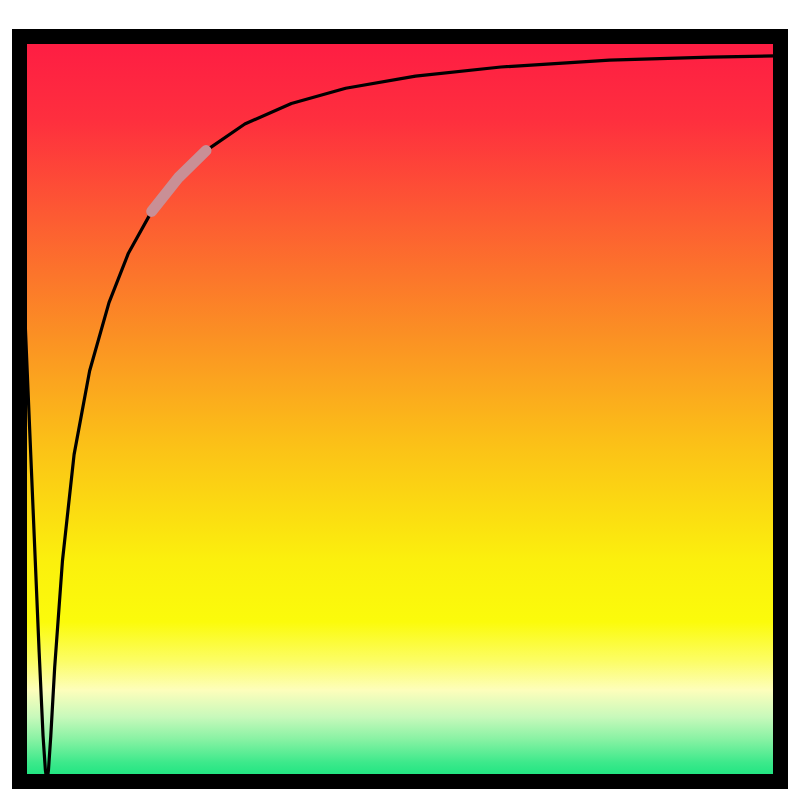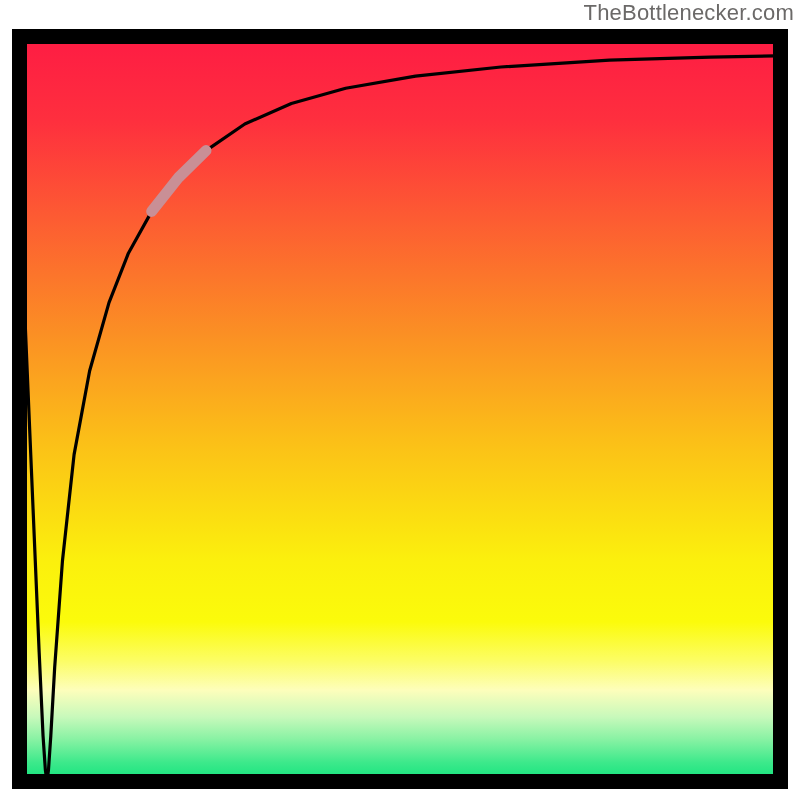--- a/index.html
+++ b/index.html
@@ -35,21 +35,20 @@
   }
   .plot-box svg {
     display: block;
     width: 100%;
     height: 100%;
   }
 </style>
 </head>
 <body>
 <div class="root">
-  <div class="attribution">TheBottlenecker.com</div>
 
   <div class="plot-box">
     <svg id="plot-svg" viewBox="0 0 776 760" preserveAspectRatio="none">
       <defs>
         <linearGradient id="bg-grad" x1="0" y1="0" x2="0" y2="1">
         <stop offset="0%" stop-color="#fe1a44"></stop>
             <stop offset="12%" stop-color="#fe2f3e"></stop>
             <stop offset="25%" stop-color="#fd5c32"></stop>
             <stop offset="40%" stop-color="#fb8f24"></stop>
             <stop offset="55.00000000000001%" stop-color="#fbc217"></stop>

